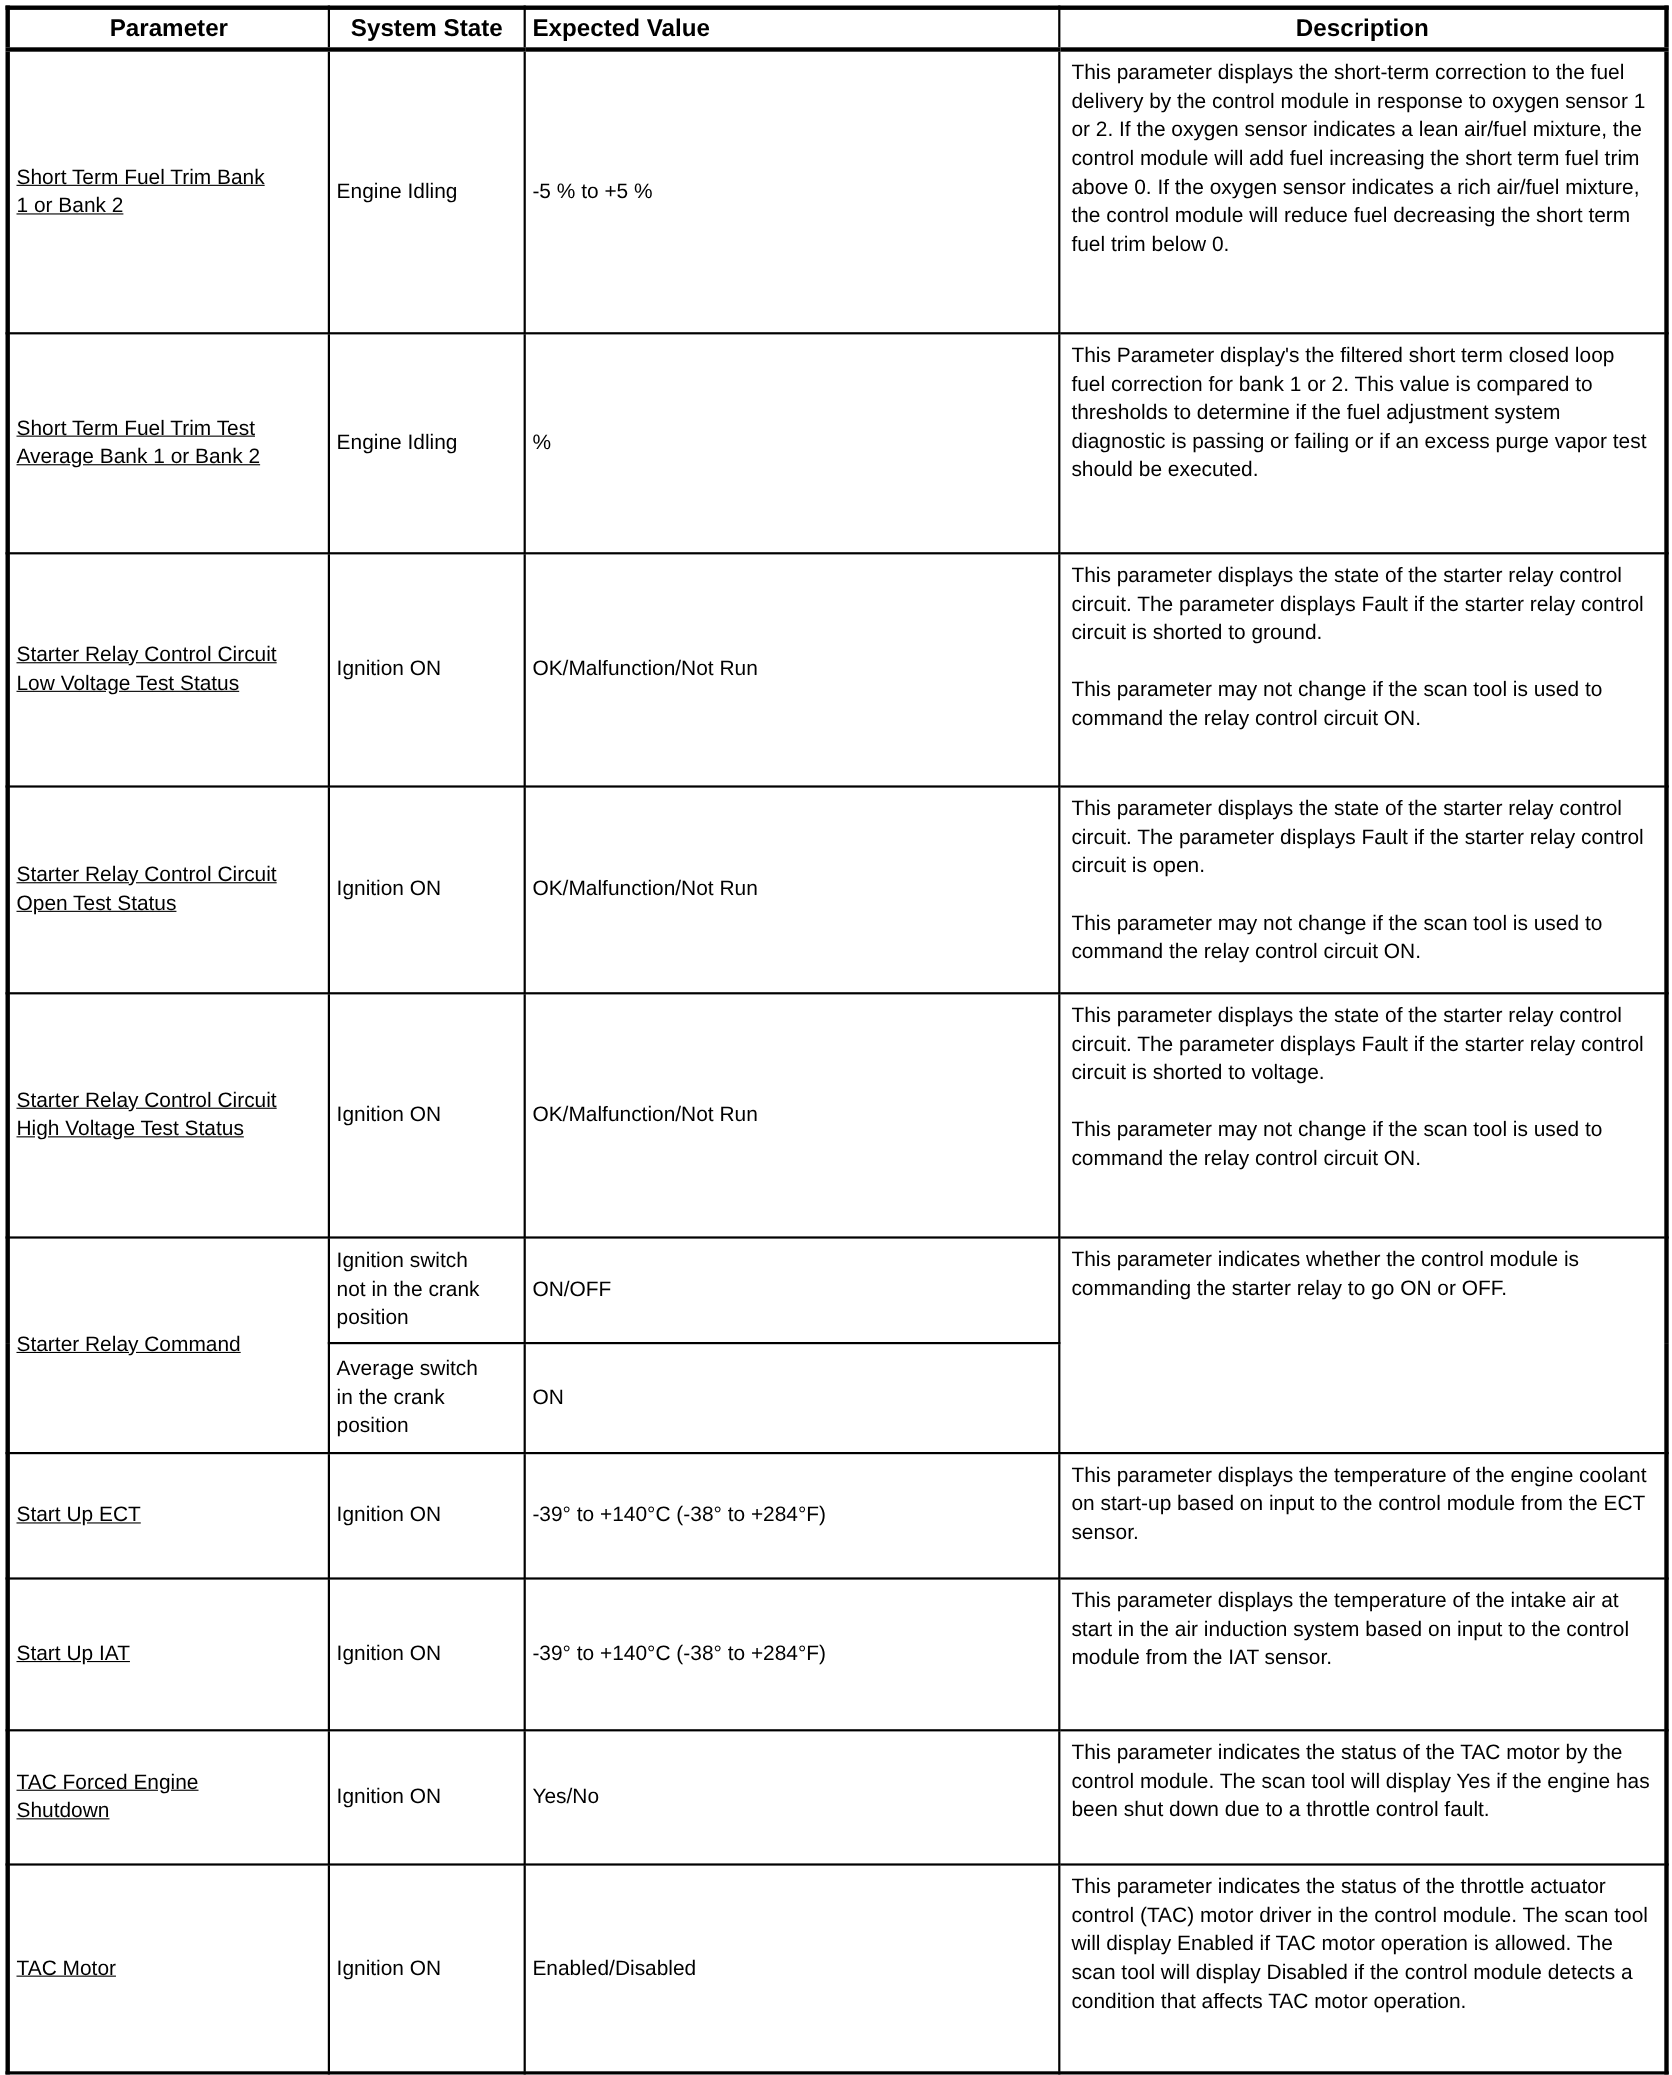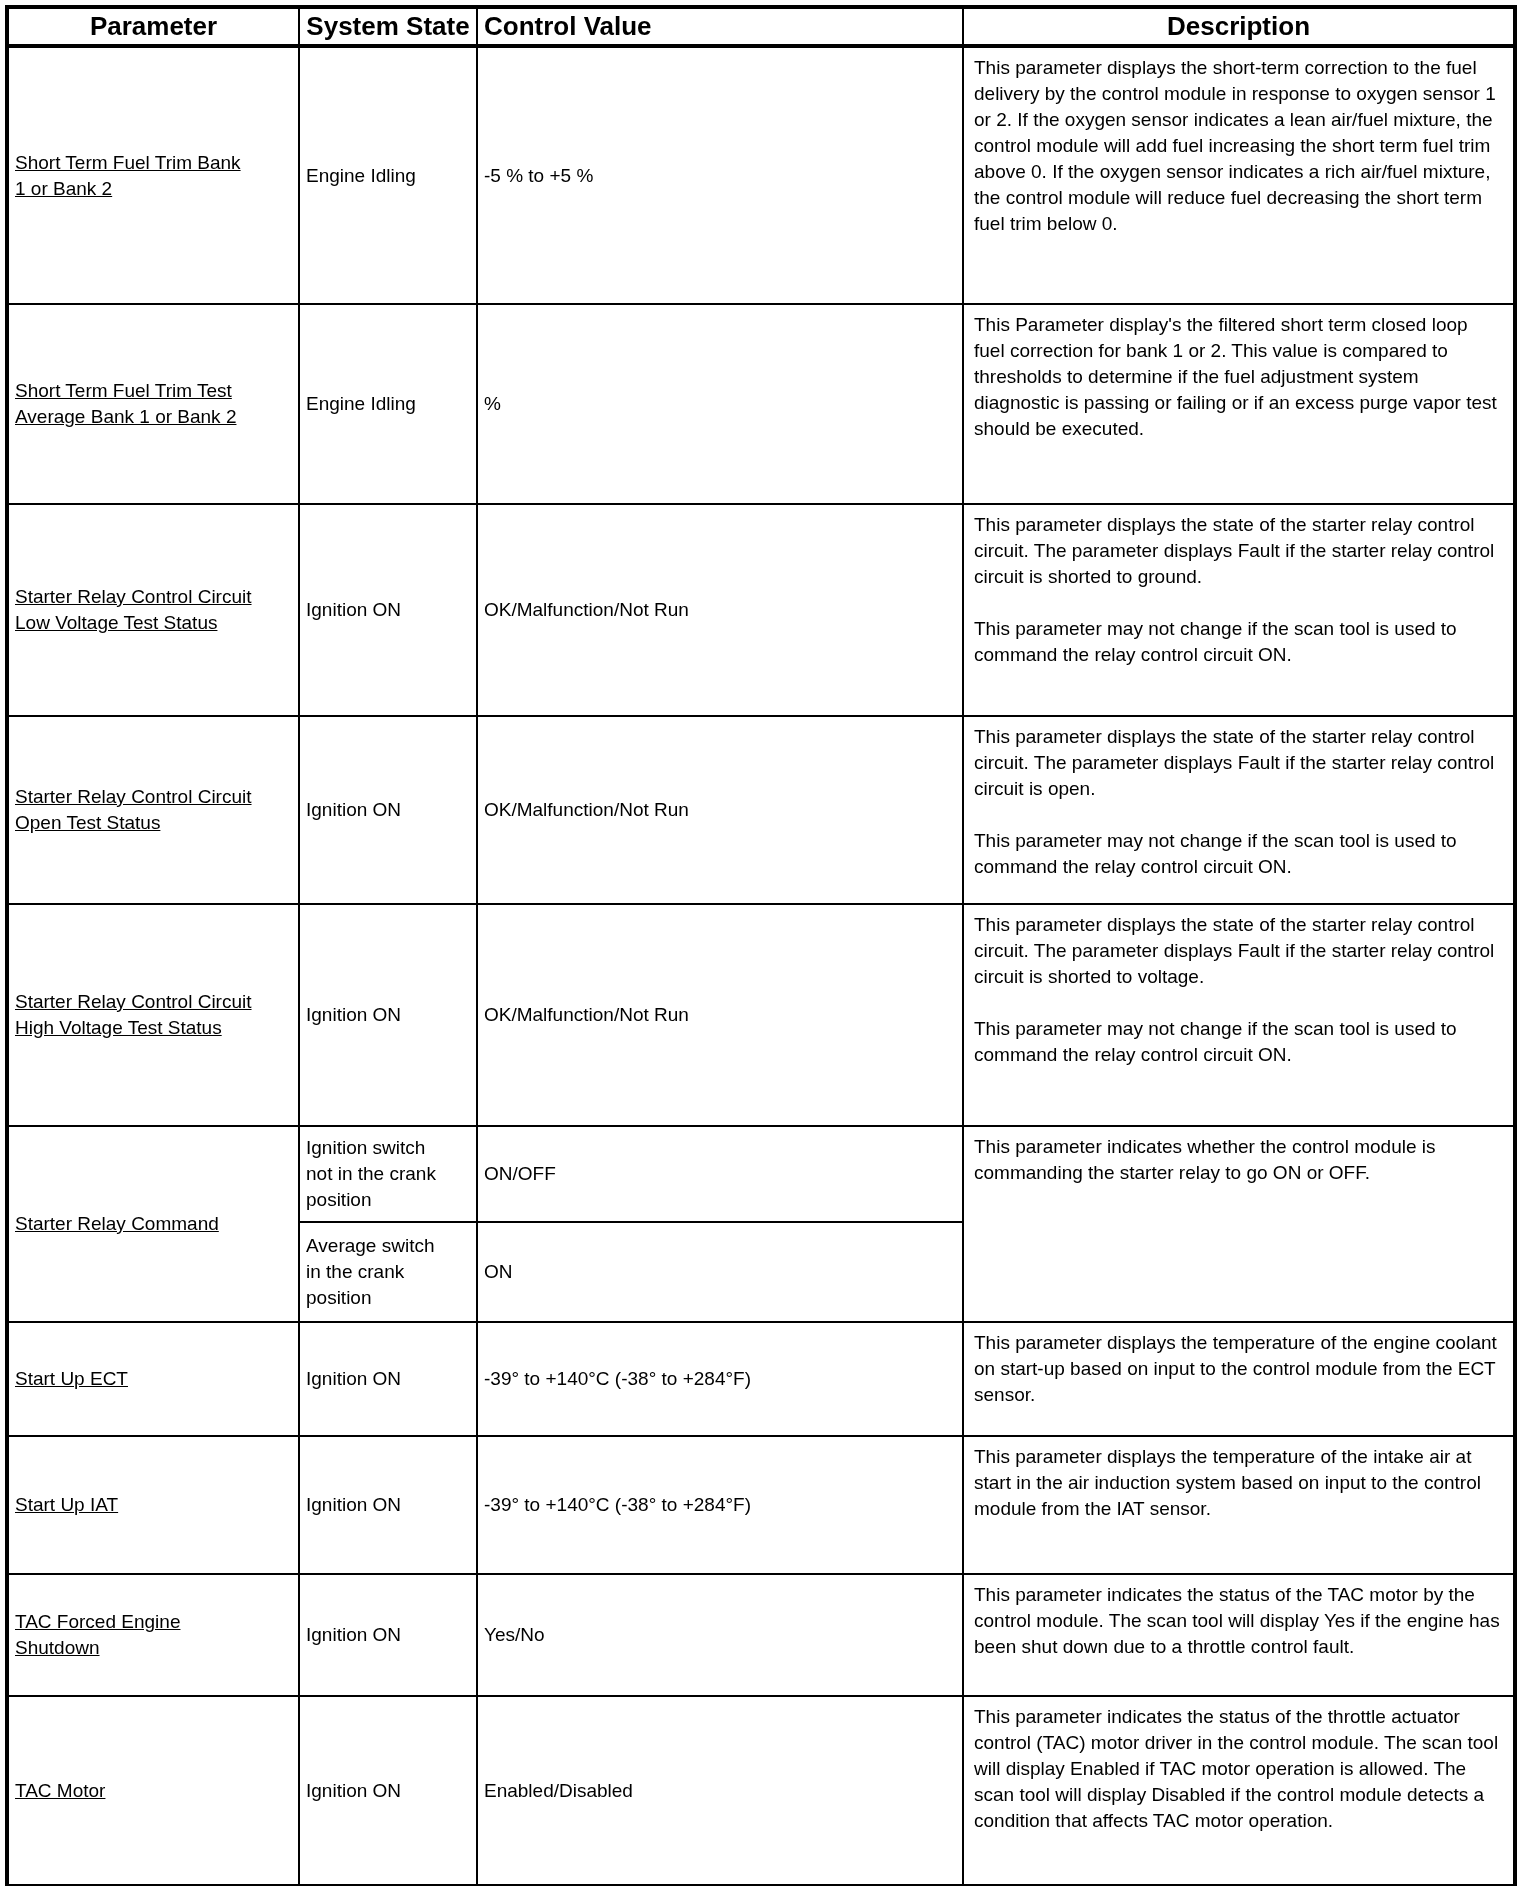--- a/index.html
+++ b/index.html
@@ -24,21 +24,21 @@
   }
   col.c-param { width: 292px; }
   col.c-state { width: 178px; }
   col.c-value { width: 486px; }
   col.c-desc  { width: 552px; }
 
   th, td { border: 2px solid #000; }
 
   thead th {
     border-bottom: 4px solid #000;
-    font-size: 26px;
+    font-size: 22px;
     font-weight: bold;
     text-align: center;
     height: 38px;
     padding: 2px 6px;
     vertical-align: middle;
   }
   thead th.h-left { text-align: left; }
 
   td {
     font-size: 19px;
@@ -78,21 +78,21 @@
     <colgroup>
       <col class="c-param">
         <col class="c-state">
         <col class="c-value">
         <col class="c-desc">
     </colgroup>
     <thead>
       <tr>
         <th>Parameter</th>
         <th>System State</th>
-        <th class="h-left">Control Value</th>
+        <th class="h-left">Expected Value</th>
         <th>Description</th>
       </tr>
     </thead>
     <tbody>
       <tr class="r1">
         <td class="param">Short Term Fuel Trim Bank 1 or Bank 2</td>
         <td class="state">Engine Idling</td>
         <td class="value">-5 % to +5 %</td>
         <td class="desc">
           <p>This parameter displays the short-term correction to the fuel delivery by the control module in response to oxygen sensor 1 or 2. If the oxygen sensor indicates a lean air/fuel mixture, the control module will add fuel increasing the short term fuel trim above 0. If the oxygen sensor indicates a rich air/fuel mixture, the control module will reduce fuel decreasing the short term fuel trim below 0.</p>

